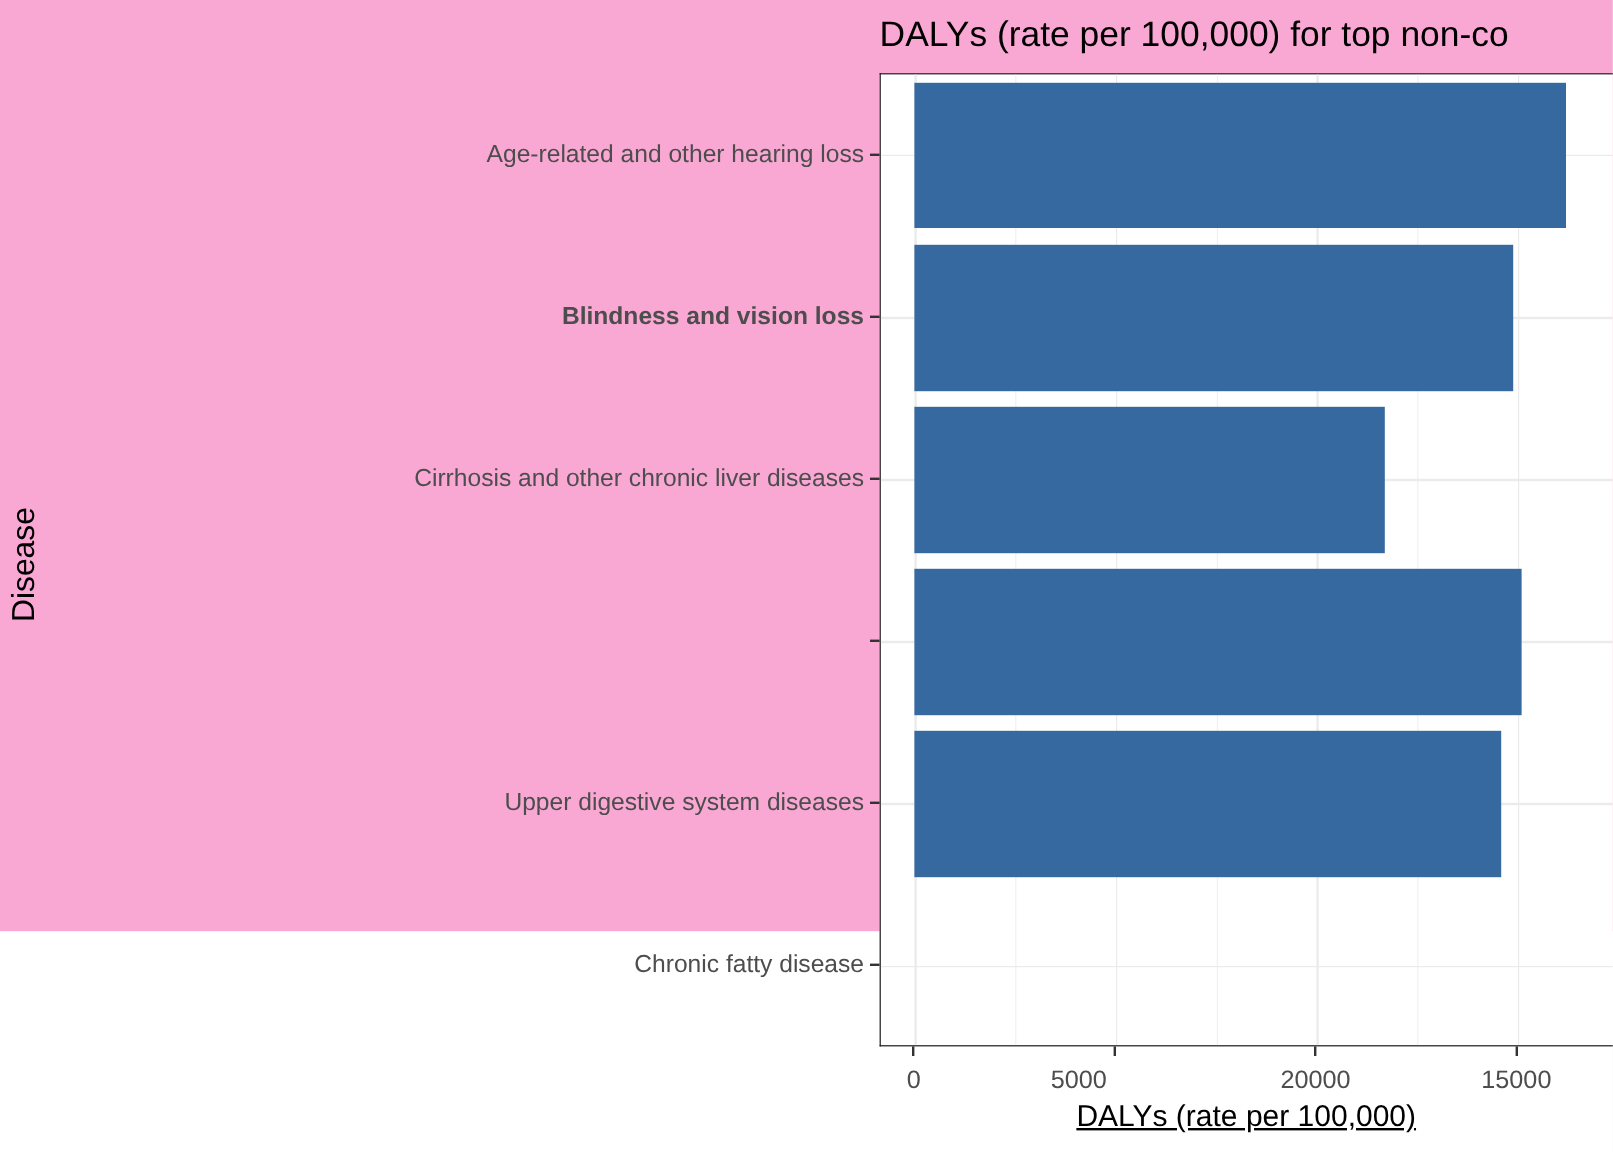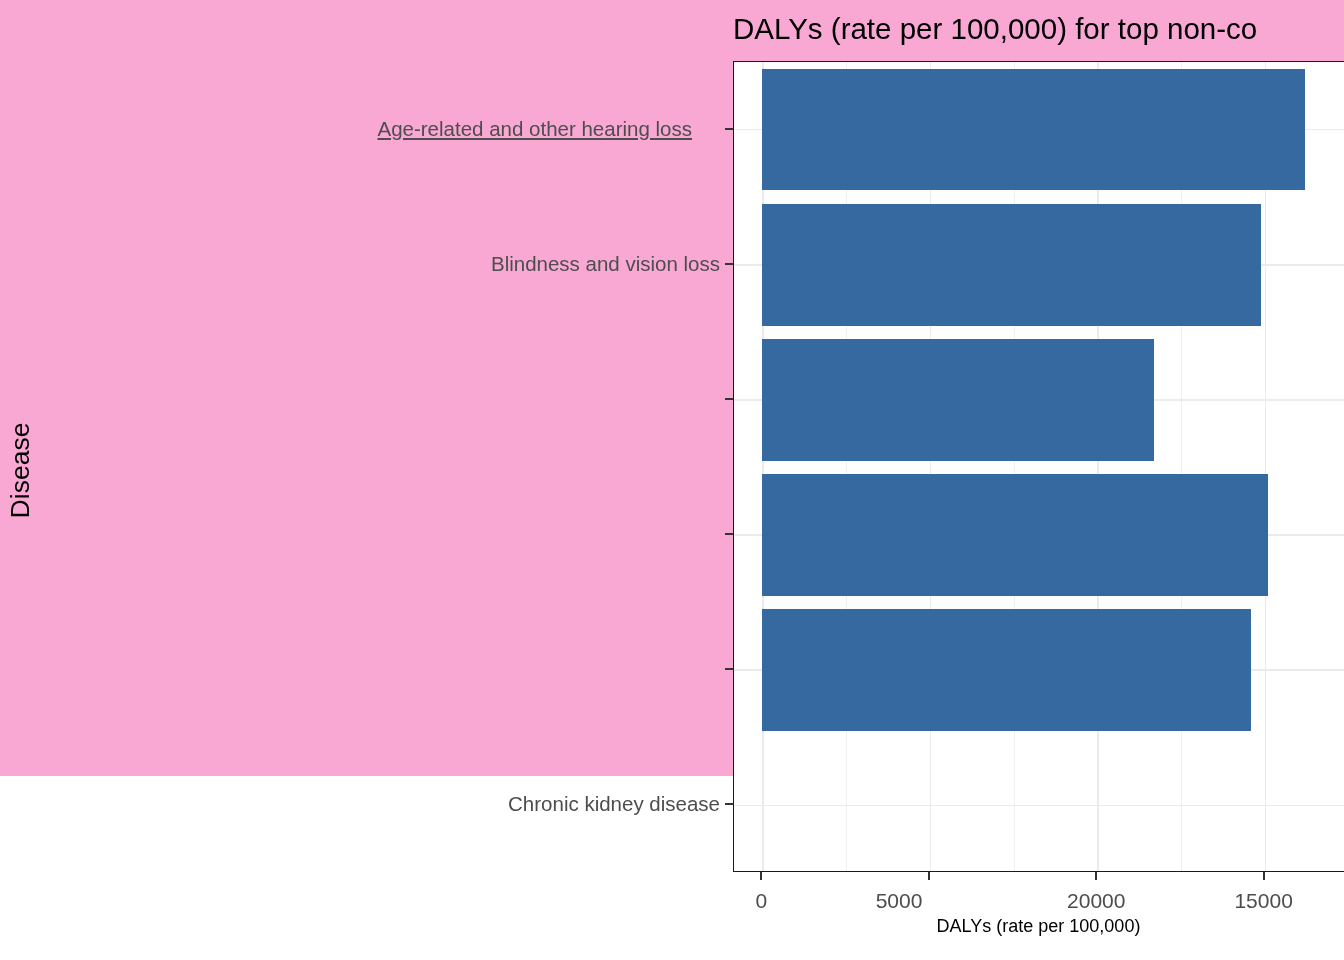--- a/index.html
+++ b/index.html
@@ -115,23 +115,24 @@
     transform: translateX(-50%);
     top: 889px;
   }
 
   #x-axis-title {
     position: absolute;
     left: 733px;
     width: 611px;
     top: 916px;
     text-align: center;
-    font-size: 18px;
+    font-size: 25px;
     color: #000000;
     white-space: nowrap;
+    text-decoration: underline;
   }
 
   #y-axis-title {
     position: absolute;
     left: -200px;
     top: 455px;
     width: 440px;
     text-align: center;
     font-size: 26.5px;
     color: #000000;
@@ -168,28 +169,30 @@
         <div class="bar" title="Total burden related to Non-alcoholic fatty liver disease (NAFLD): 15100" style="left: 28.4575px; width: 505.54px; top: 412.258px; height: 121.65px; background: rgb(54, 105, 159);"></div>
         <div class="bar" title="Upper digestive system diseases: 14600" style="left: 28.4575px; width: 488.8px; top: 547.425px; height: 121.65px; background: rgb(54, 105, 159);"></div>
       </div>
   </div>
 
   <div id="y-axis-title">Disease</div>
 
   <div id="x-axis-title">DALYs (rate per 100,000)</div>
 
 <div class="ytick-mark" style="left: 725px; top: 128.583px;"></div>
-    <div class="ytick-label" style="right: 652px; top: 128.583px; text-decoration: underline;">Age-related and other hearing loss</div>
+    <div class="ytick-label" style="right: 624px; top: 128.583px;">Age-related and other hearing loss</div>
     <div class="ytick-mark" style="left: 725px; top: 263.75px;"></div>
-    <div class="ytick-label" style="right: 624px; top: 263.75px;">Blindness and vision loss</div>
+    <div class="ytick-label" style="right: 624px; top: 263.75px; font-weight: bold;">Blindness and vision loss</div>
     <div class="ytick-mark" style="left: 725px; top: 398.917px;"></div>
+    <div class="ytick-label" style="right: 624px; top: 398.917px;">Cirrhosis and other chronic liver diseases</div>
     <div class="ytick-mark" style="left: 725px; top: 534.083px;"></div>
     <div class="ytick-mark" style="left: 725px; top: 669.25px;"></div>
+    <div class="ytick-label" style="right: 624px; top: 669.25px;">Upper digestive system diseases</div>
     <div class="ytick-mark" style="left: 725px; top: 804.417px;"></div>
-    <div class="ytick-label" style="right: 624px; top: 804.417px;">Chronic kidney disease</div>
+    <div class="ytick-label" style="right: 624px; top: 804.417px;">Chronic fatty disease</div>
     <div class="xtick-mark" style="left: 761.458px; top: 872px;"></div>
     <div class="xtick-label" style="left: 761.458px;">0</div>
     <div class="xtick-mark" style="left: 928.855px; top: 872px;"></div>
     <div class="xtick-label" style="left: 899px;">5000</div>
     <div class="xtick-mark" style="left: 1096.25px; top: 872px;"></div>
     <div class="xtick-label" style="left: 1096.25px;">20000</div>
     <div class="xtick-mark" style="left: 1263.65px; top: 872px;"></div>
     <div class="xtick-label" style="left: 1263.65px; text-align: right;">15000</div>
   </div>
 

